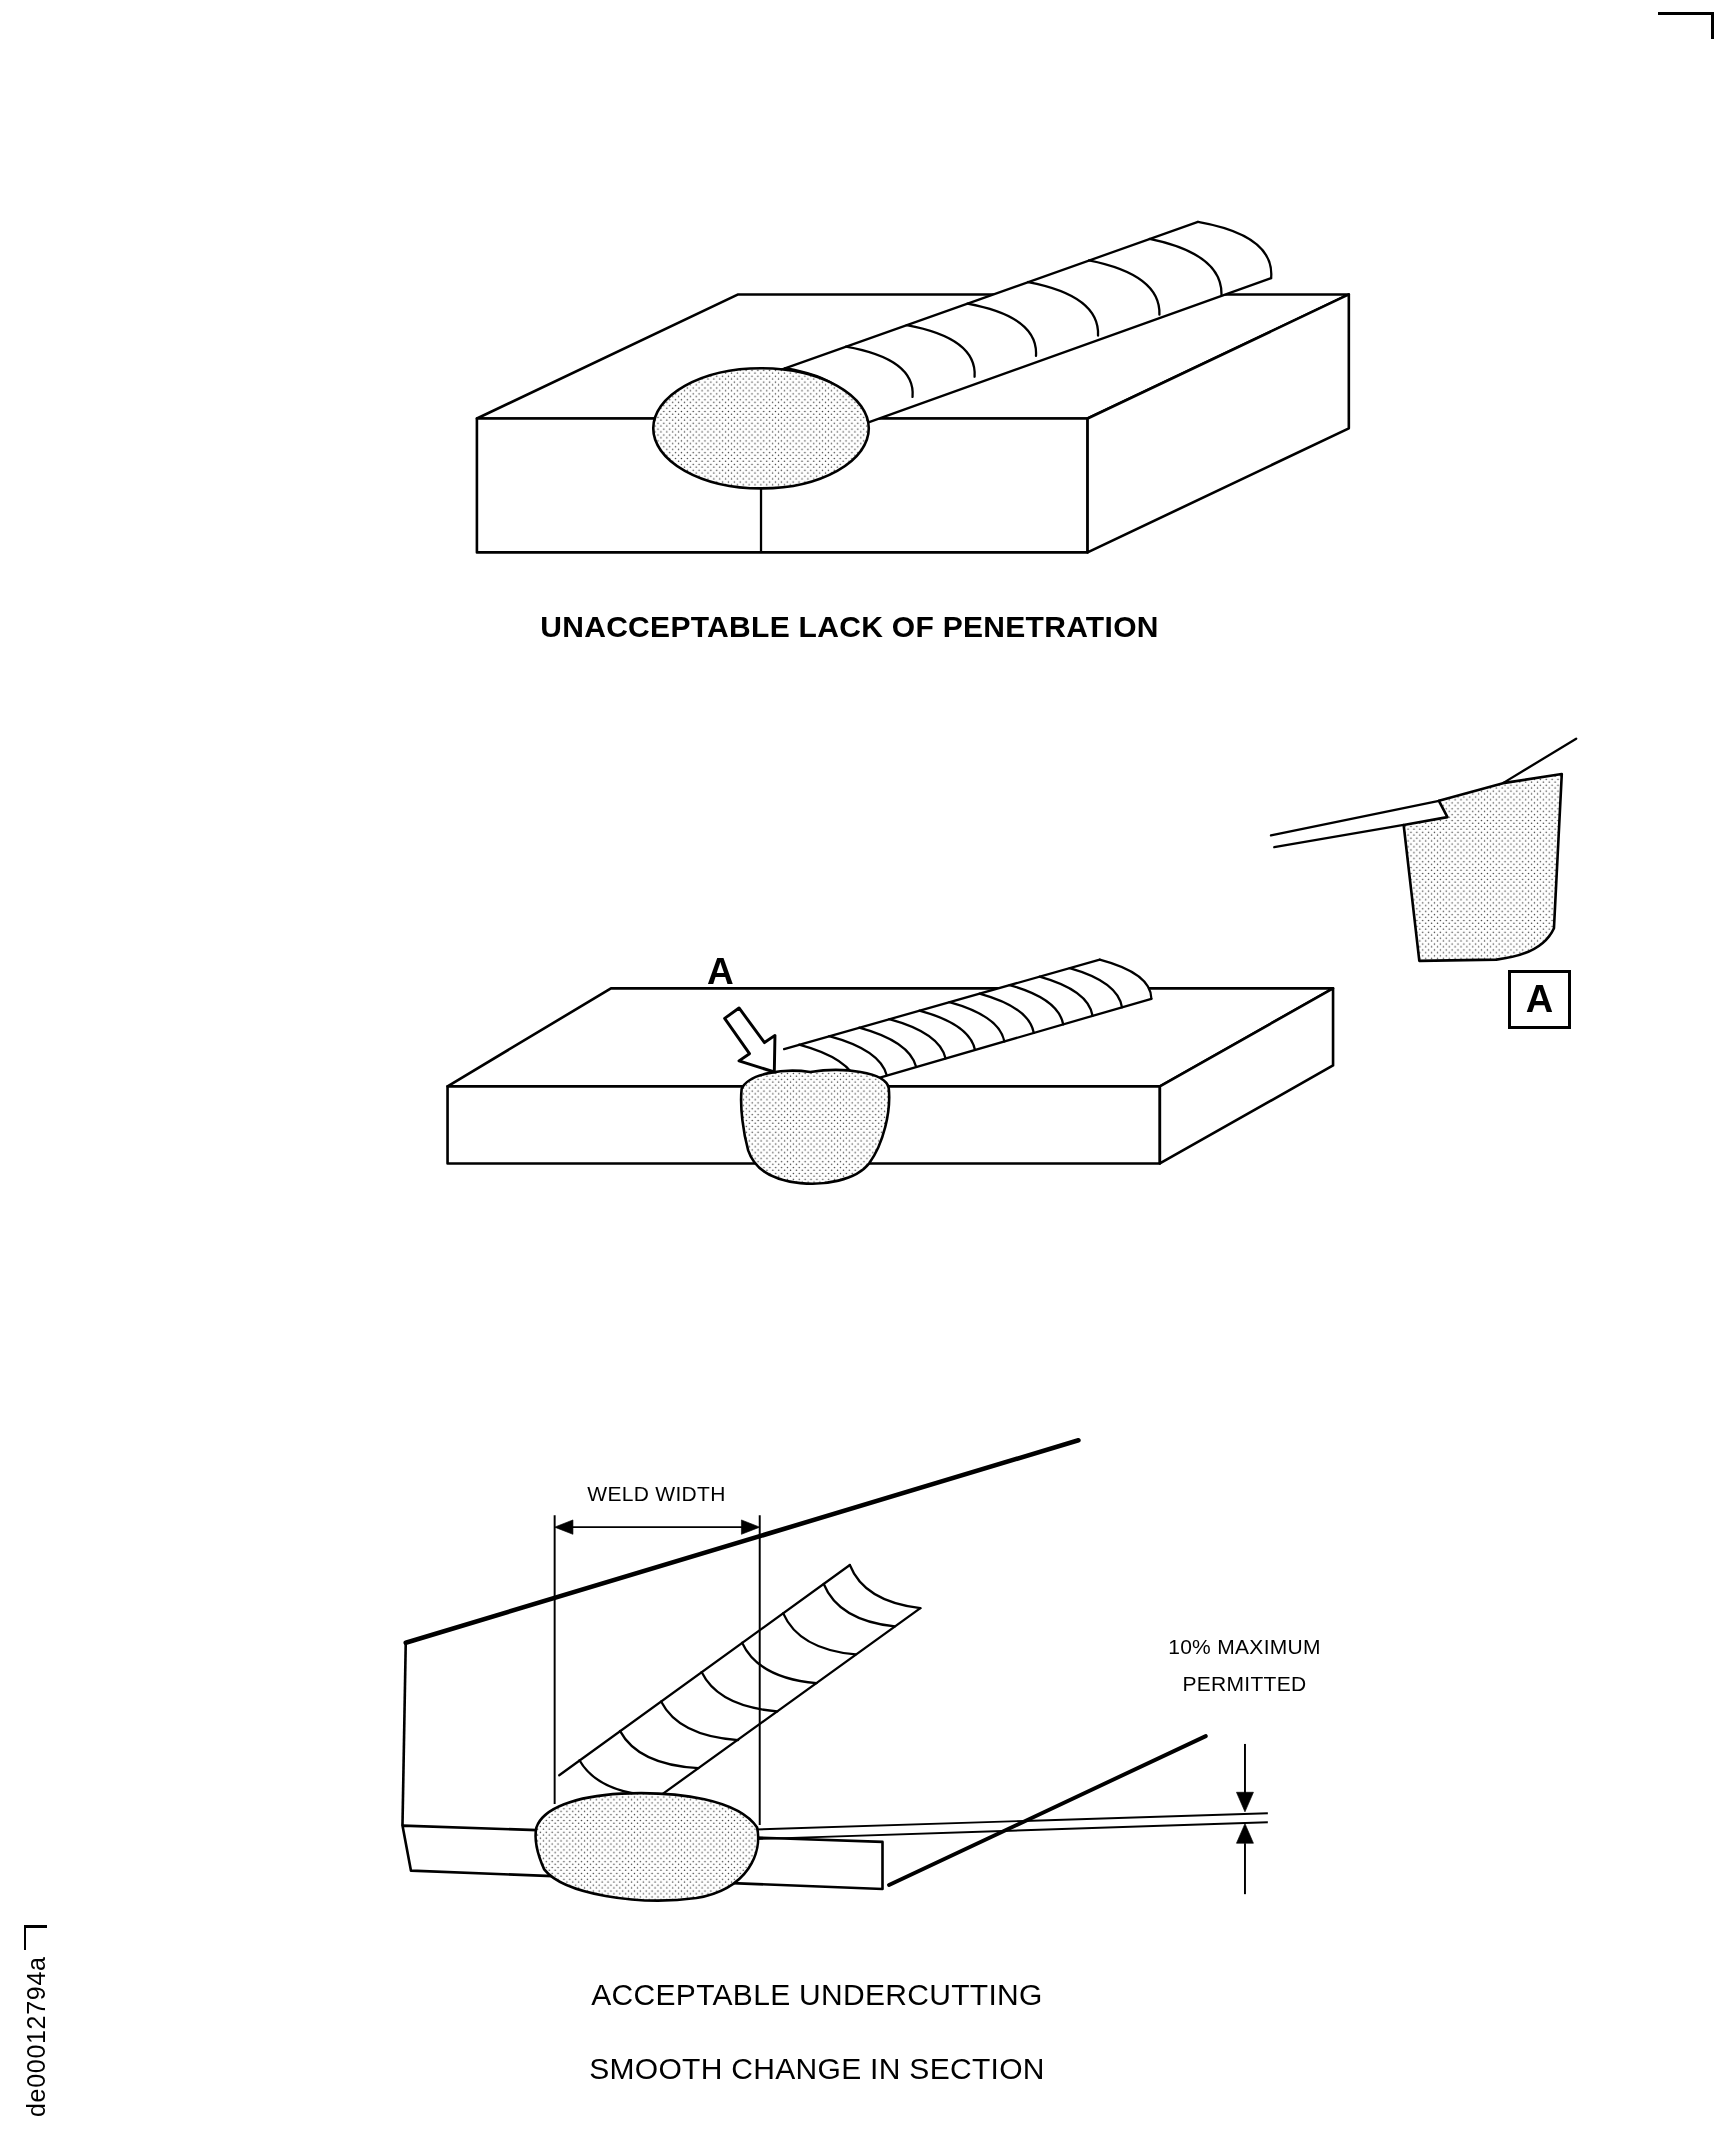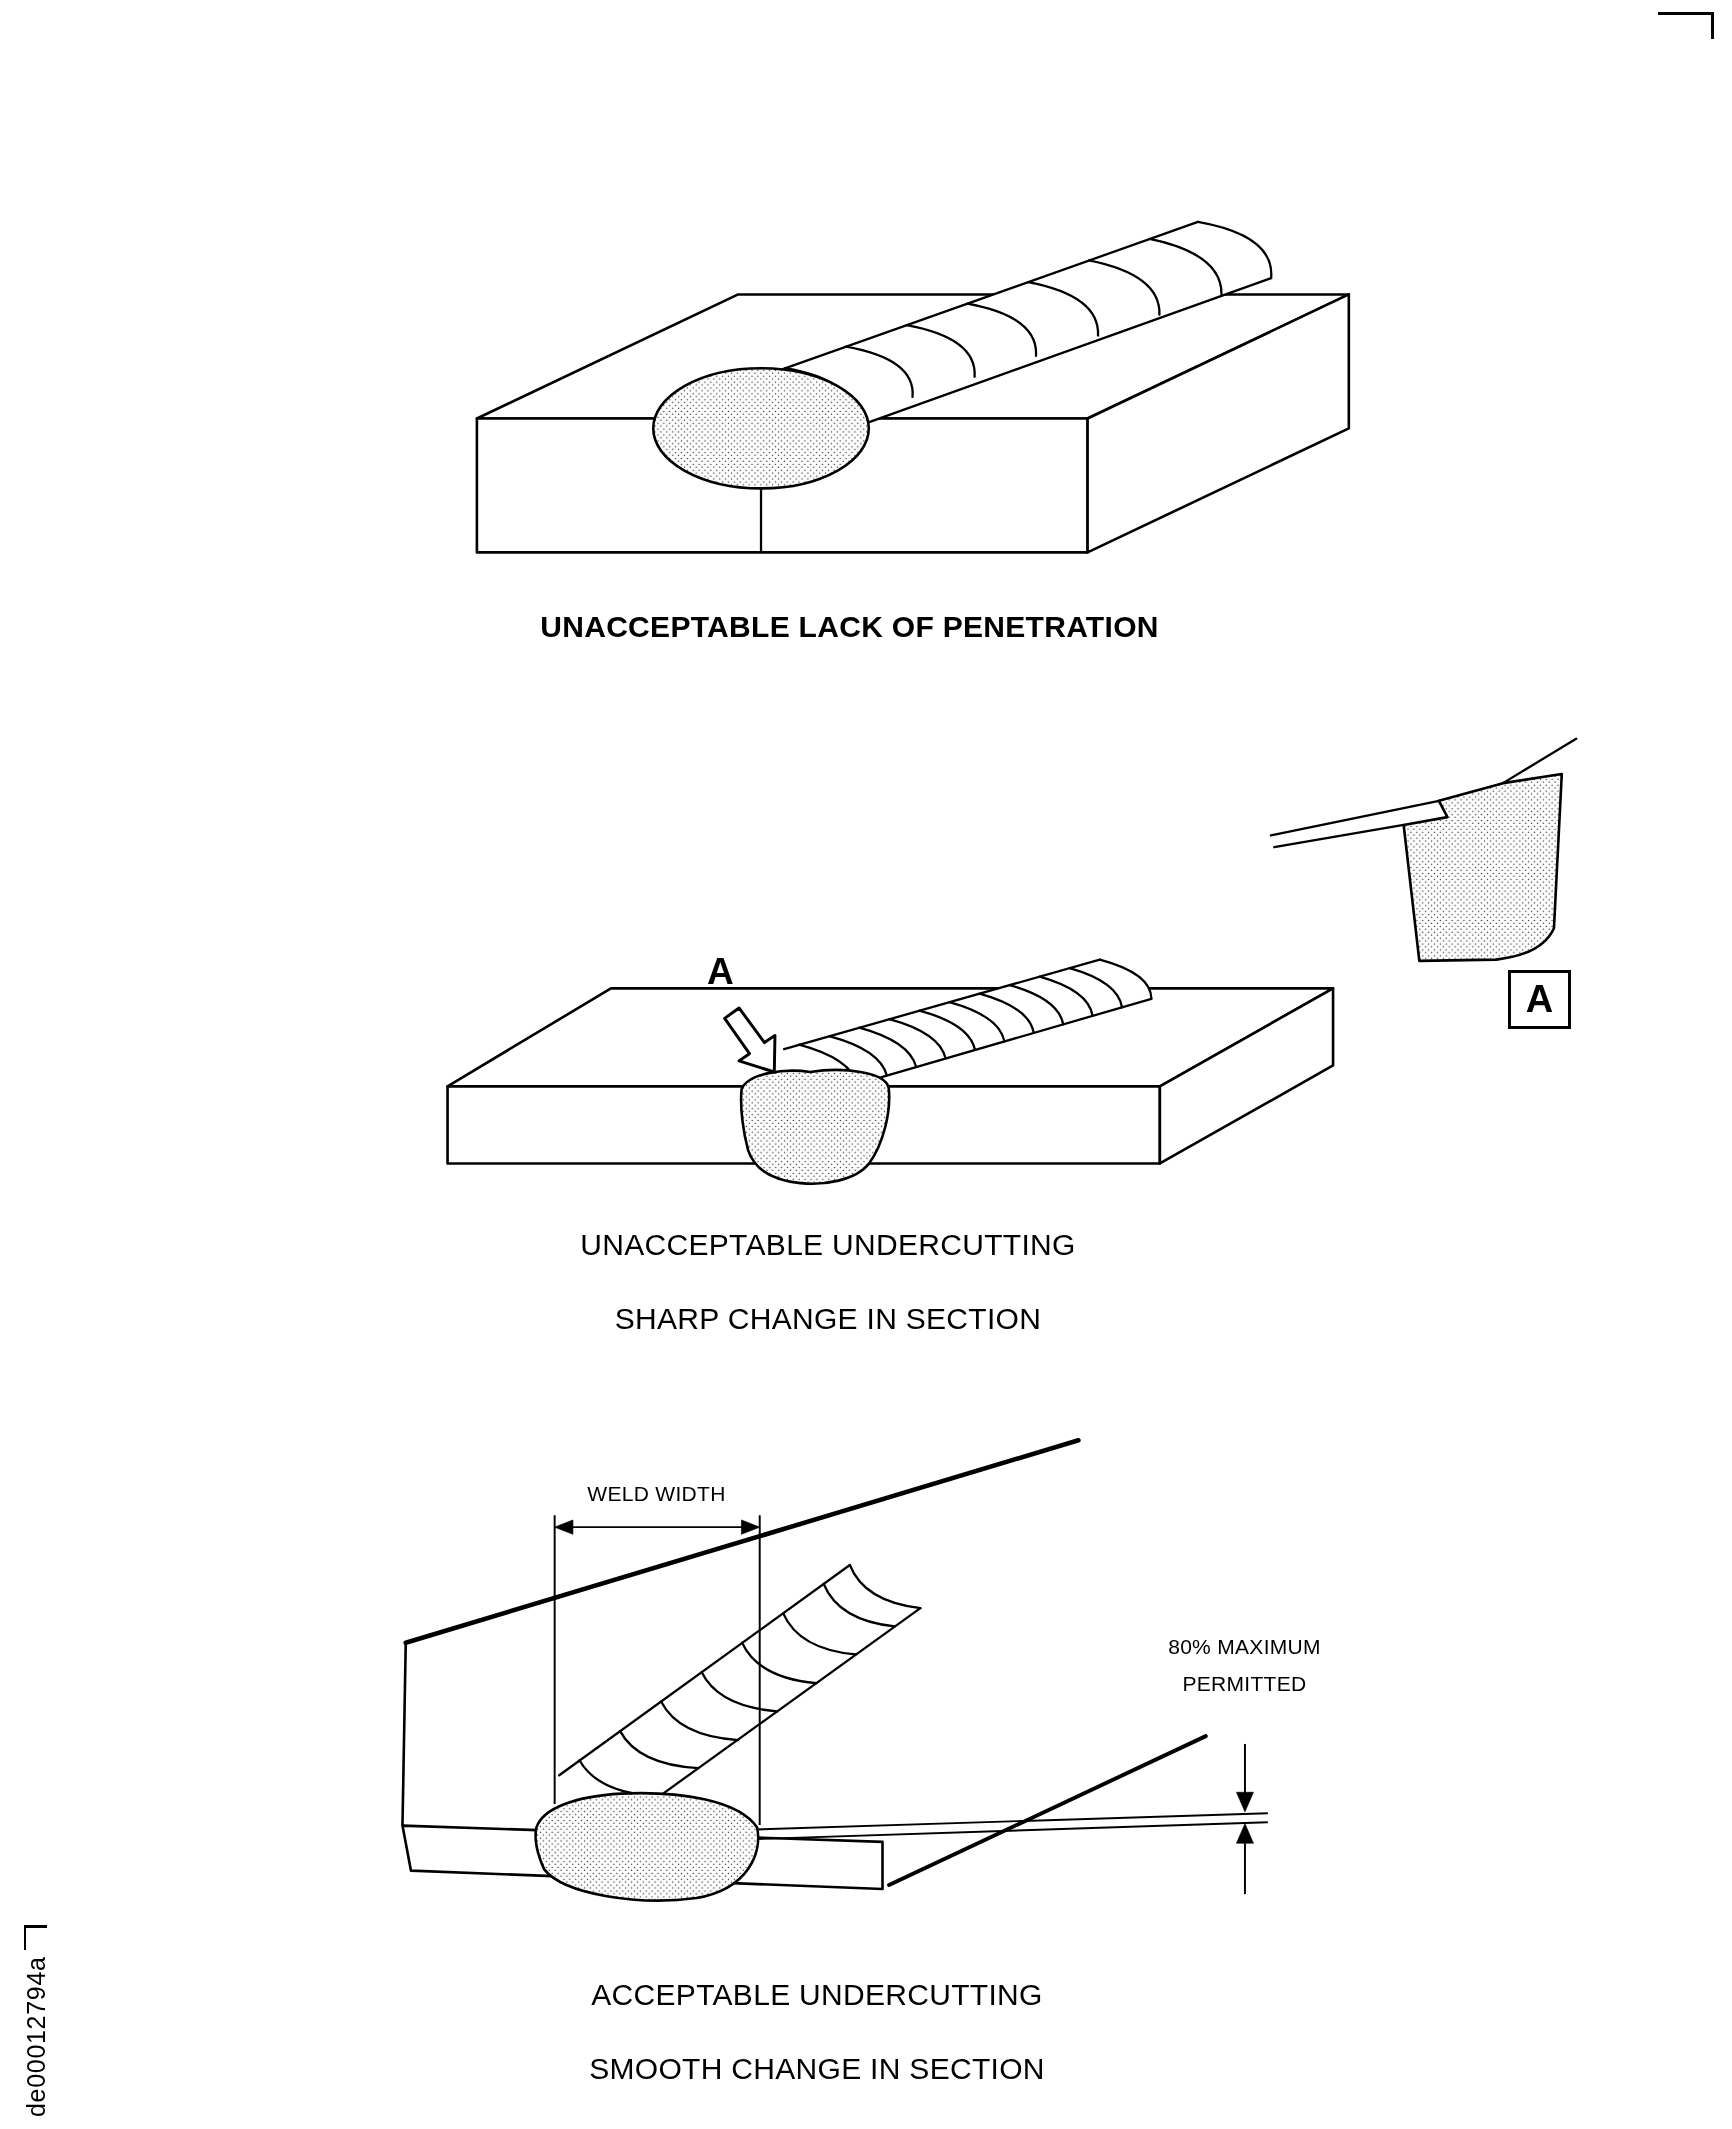--- a/index.html
+++ b/index.html
@@ -142,22 +142,20 @@
         <path d="M1700,98 L1812,30"></path>
       </g>
       <path d="M1548,162 L1615,150 L1602,125 L1700,98 L1790,84 L1778,320
                Q1760,360 1690,368 L1572,370 Z" fill="url(#stipple)" stroke="#000" stroke-width="4" stroke-linejoin="round"></path>
     </g>
   </svg>
   <div class="label-a" style="left:707px; top:951px;">A</div>
   <div class="detail-tag">
     <span>A</span>
   </div>
-  <div class="caption" style="left:392px; top:1226px; width:872px;"><span>UNACCEPTABLE UNDERCUTTING</span><br>
-    <span>SHARP CHANGE IN SECTION</span></div>
 
   <svg class="figure" style="left:327px; top:1437px;" width="1111" height="529" viewBox="0 0 1700 810">
 
     <g>
       <path d="M120,315 L1150,5" fill="none" stroke="#000" stroke-width="7" stroke-linecap="round"></path>
       <path d="M115,595 L120,315" fill="none" stroke="#000" stroke-width="4"></path>
       <path d="M115,595 L850,620 L850,692 L128,664 Z" fill="#ffffff" stroke="#000" stroke-width="4" stroke-linejoin="round"></path>
       <path d="M860,686 L1345,458" fill="none" stroke="#000" stroke-width="6" stroke-linecap="round"></path>
     </g>
 
@@ -195,21 +193,21 @@
     </g>
 
     <g stroke="#000" fill="#000">
       <path d="M1405,470 L1405,548" stroke-width="3" fill="none"></path>
       <path d="M1405,574 L1392,544 L1418,544 Z" stroke-width="1"></path>
       <path d="M1405,700 L1405,622" stroke-width="3" fill="none"></path>
       <path d="M1405,592 L1392,622 L1418,622 Z" stroke-width="1"></path>
     </g>
   </svg>
   <div class="annotation" style="left:516px; top:1475px; width:281px;">WELD WIDTH</div>
-  <div class="annotation" style="left:1114px; top:1628px; width:261px;"><span>80% MAXIMUM</span><br>
+  <div class="annotation" style="left:1114px; top:1628px; width:261px;"><span>10% MAXIMUM</span><br>
     <span>PERMITTED</span></div>
   <div class="caption" style="left:327px; top:1976px; width:980px;"><span>ACCEPTABLE UNDERCUTTING</span><br>
     <span>SMOOTH CHANGE IN SECTION</span></div>
 
   <div class="code-bracket-v"></div>
   <div class="code-bracket-h"></div>
   <div class="doc-code">de00012794a</div>
 
 </div>
 

